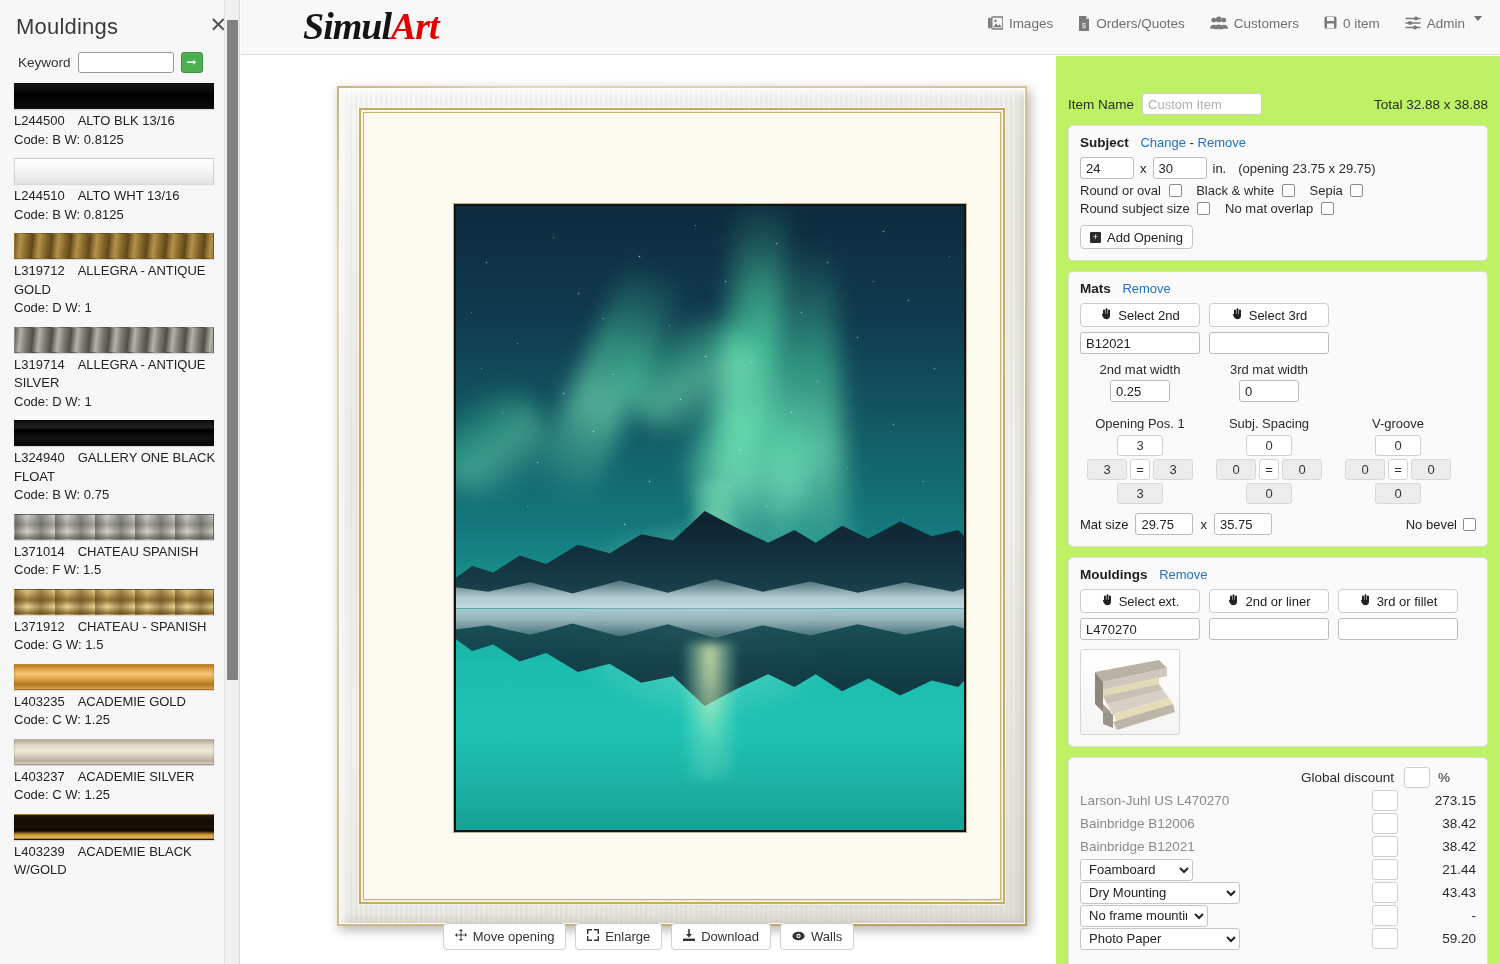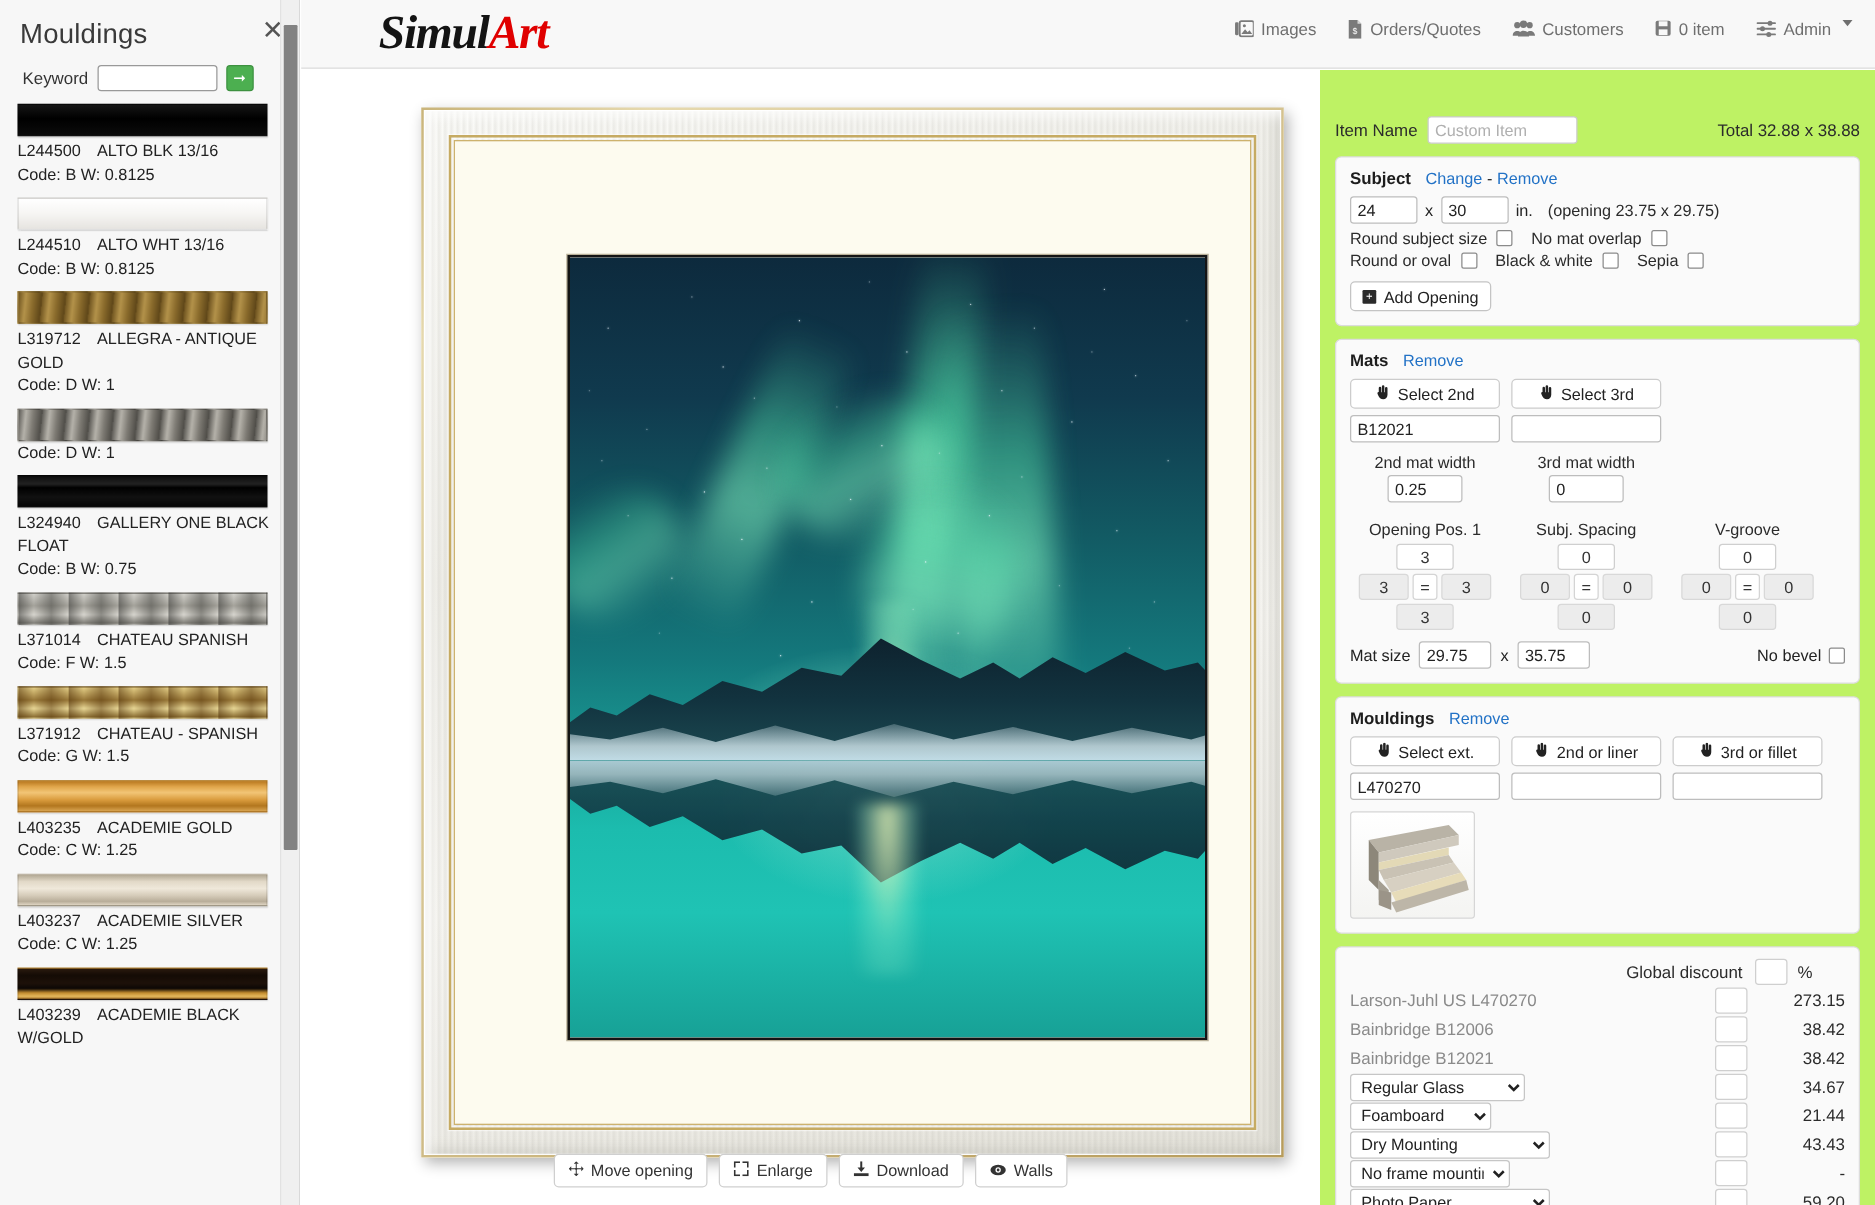--- a/index.html
+++ b/index.html
@@ -402,20 +402,21 @@
           <div class="m-name"><span class="m-code">L244510</span>ALTO WHT 13/16</div>
           <div class="m-meta">Code: B  W: 0.8125</div>
         </div>
         <div class="m-item">
           <div class="m-swatch" style="background: repeating-linear-gradient(96deg, rgb(111, 84, 32) 0px, rgb(179, 146, 74) 6px, rgb(138, 107, 44) 12px, rgb(93, 69, 24) 19px), linear-gradient(rgb(216, 189, 120) 0%, rgb(122, 93, 37) 55%, rgb(169, 140, 68) 100%);"></div>
           <div class="m-name"><span class="m-code">L319712</span>ALLEGRA - ANTIQUE GOLD</div>
           <div class="m-meta">Code: D  W: 1</div>
         </div>
         <div class="m-item">
           <div class="m-swatch" style="background: repeating-linear-gradient(96deg, rgb(92, 90, 85) 0px, rgb(181, 178, 170) 6px, rgb(126, 123, 116) 12px, rgb(78, 76, 71) 19px), linear-gradient(rgb(201, 198, 189) 0%, rgb(107, 105, 98) 55%, rgb(156, 153, 143) 100%);"></div>
+          <div class="m-name"><span class="m-code">L319714</span>ALLEGRA - ANTIQUE SILVER</div>
           <div class="m-meta">Code: D  W: 1</div>
         </div>
         <div class="m-item">
           <div class="m-swatch" style="background: linear-gradient(rgb(13, 13, 13) 0%, rgb(34, 34, 34) 26%, rgb(0, 0, 0) 38%, rgb(17, 17, 17) 70%, rgb(5, 5, 5) 100%);"></div>
           <div class="m-name"><span class="m-code">L324940</span>GALLERY ONE BLACK FLOAT</div>
           <div class="m-meta">Code: B  W: 0.75</div>
         </div>
         <div class="m-item">
           <div class="m-swatch" style="background: repeating-linear-gradient(90deg, rgba(60, 60, 58, 0.55) 0px, rgba(235, 234, 230, 0.1) 12px, rgba(70, 70, 66, 0.5) 26px, rgba(240, 238, 234, 0.1) 40px), linear-gradient(rgb(207, 206, 200) 0%, rgb(157, 155, 147) 40%, rgb(214, 212, 205) 70%, rgb(111, 109, 102) 100%);"></div>
           <div class="m-name"><span class="m-code">L371014</span>CHATEAU SPANISH</div>
@@ -651,31 +652,31 @@
         <span class="link">Remove</span>
       </div>
       <div class="row subject-dims">
         <input class="in-txt w-dim" type="text" value="24" style="">
         <span>x</span>
         <input class="in-txt w-dim" type="text" value="30" style="">
         <span>in.</span>
         <span class="opening-note">(opening 23.75 x 29.75)</span>
       </div>
       <div class="cbrow">
-        <span class="lbl">Round subject size</span>
-        <span class="cb"></span><span class="gap"></span>
-        <span class="lbl">No mat overlap</span>
-        <span class="cb"></span>
-      </div>
-      <div class="cbrow">
         <span class="lbl">Round or oval</span>
         <span class="cb"></span><span class="gap"></span>
         <span class="lbl">Black &amp; white</span>
         <span class="cb"></span><span class="gap"></span>
         <span class="lbl">Sepia</span>
+        <span class="cb"></span>
+      </div>
+      <div class="cbrow">
+        <span class="lbl">Round subject size</span>
+        <span class="cb"></span><span class="gap"></span>
+        <span class="lbl">No mat overlap</span>
         <span class="cb"></span>
       </div>
       <div class="btn-dark">
         <span class="sq-plus">+</span>
         <span>Add Opening</span>
       </div>
     </div>
 
     <div class="card">
       <div class="card-head">
@@ -846,25 +847,20 @@
             <div class="p-label" style="flex: 1 1 0%;">Bainbridge B12006</div>
             <div class="p-box"></div>
             <div class="p-amt">38.42</div>
           </div>
           <div class="p-row">
             <div class="p-label" style="flex: 1 1 0%;">Bainbridge B12021</div>
             <div class="p-box"></div>
             <div class="p-amt">38.42</div>
           </div>
           <div class="p-row">
-            <div class="p-label" style="flex: 1 1 0%;"><select class="p-sel sel-w1"><option>Regular Glass</option></select></div>
-            <div class="p-box"></div>
-            <div class="p-amt">34.67</div>
-          </div>
-          <div class="p-row">
             <div class="p-label" style="flex: 1 1 0%;"><select class="p-sel sel-w2"><option>Foamboard</option></select></div>
             <div class="p-box"></div>
             <div class="p-amt">21.44</div>
           </div>
           <div class="p-row">
             <div class="p-label" style="flex: 1 1 0%;"><select class="p-sel sel-w3"><option>Dry Mounting</option></select></div>
             <div class="p-box"></div>
             <div class="p-amt">43.43</div>
           </div>
           <div class="p-row">

